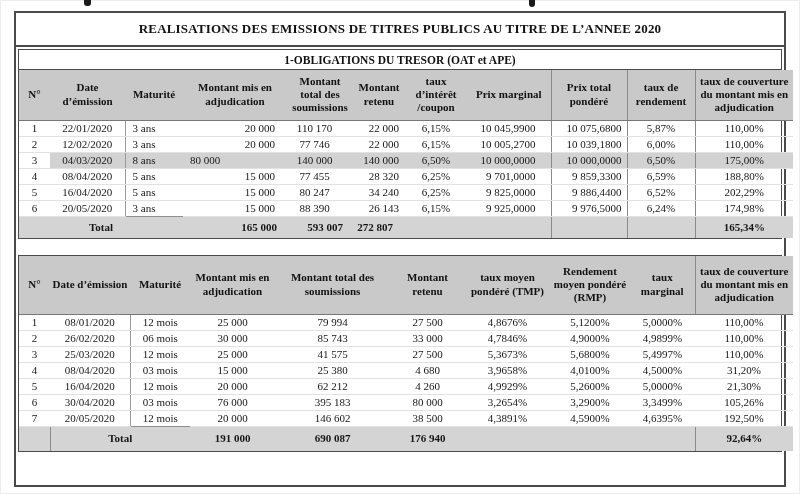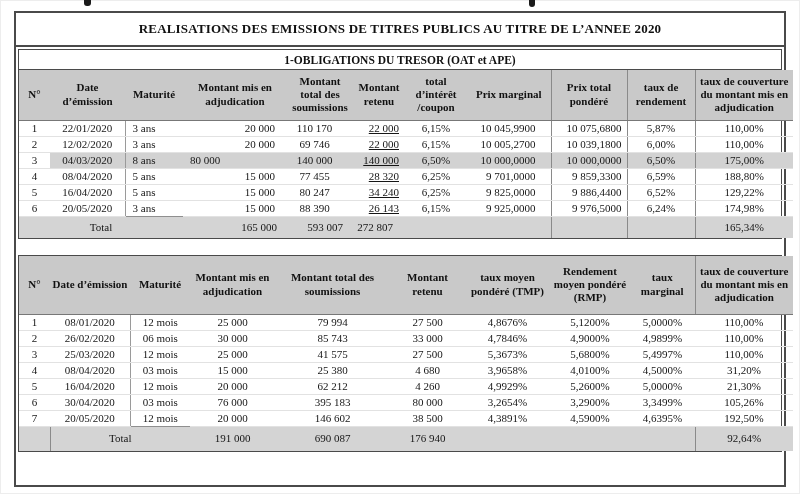--- a/index.html
+++ b/index.html
@@ -21,34 +21,34 @@
   .gap{height:14px;}
   .section-title{height:20px;line-height:20px;text-align:center;font-weight:bold;font-size:11.5px;border-bottom:1px solid var(--border-dark);color:#111;}
   table{border-collapse:collapse;table-layout:fixed;width:100%;}
   th{background:var(--header-bg);font-weight:bold;font-size:11px;line-height:1.22;text-align:center;vertical-align:middle;padding:2px 2px;border-bottom:1px solid #777;color:#111;}
   #t1 thead tr{height:50px;}
   #t2 thead tr{height:58px;}
   td{font-size:11px;height:16px;line-height:15px;padding:0 4px;vertical-align:middle;border-bottom:1px solid var(--row-line);color:#161616;}
   tr.data-row:last-of-type td{border-bottom:none;}
   tr.hl td{background:var(--highlight-bg);}
   tr.hl td.no-hl{background:#fff;}
-  tr.total td{background:var(--total-bg);font-weight:normal;border-top:1px solid #777;border-bottom:none;height:22px;}
+  tr.total td{background:var(--total-bg);font-weight:bold;border-top:1px solid #777;border-bottom:none;height:22px;}
   #t2 tr.total td{height:25px;}
   .al-l{text-align:left;padding-left:7px;}
   .al-c{text-align:center;}
   .al-r{text-align:right;padding-right:10px;}
   .bl{border-left:1px solid #8a8a8a;}
   .br{border-right:1px solid #8a8a8a;}
   .mat-border{border-left:1px solid #9a9a9a;font-family:Liberation Serif, serif;}
   .mat-underline{border-bottom:1px solid #8f8f8f;}
   .total-label{text-align:center;}
   
   #t1 td:nth-child(4).al-r{padding-right:12px;}
   #t1 td:nth-child(5).al-r{padding-right:15px;text-align:center;}
-  #t1 td:nth-child(6).al-r{padding-right:6px;text-decoration:underline;}
+  #t1 td:nth-child(6).al-r{padding-right:6px;}
   #t1 td:nth-child(8).al-r{padding-right:15px;}
   #t1 td:nth-child(9).al-r{padding-right:5px;}
 </style>
 </head>
 <body>
 
 <div class="page">
   <div class="crop-mark crop-mark-1"></div>
   <div class="crop-mark crop-mark-2"></div>
 
@@ -72,21 +72,21 @@
             <col style="width:98px">
         </colgroup>
         <thead>
             <tr id="t1-head">
               <th>N°</th>
               <th>Date d’émission</th>
               <th>Maturité</th>
               <th>Montant mis en adjudication</th>
               <th>Montant total des soumissions</th>
               <th>Montant retenu</th>
-              <th>total d’intérêt /coupon</th>
+              <th>taux d’intérêt /coupon</th>
               <th>Prix marginal</th>
               <th class="bl">Prix total pondéré</th>
               <th class="bl">taux de rendement</th>
               <th class="bl">taux de couverture du montant mis en adjudication</th>
             </tr>
           </thead>
         <tbody id="t1-body">
             <tr class="data-row">
               <td class="al-c">1</td>
               <td class="al-c">22/01/2020</td>
@@ -98,21 +98,21 @@
               <td class="al-r">10 045,9900</td>
               <td class="al-r bl">10 075,6800</td>
               <td class="al-c bl">5,87%</td>
               <td class="al-c bl">110,00%</td>
             </tr>
             <tr class="data-row">
               <td class="al-c">2</td>
               <td class="al-c">12/02/2020</td>
               <td class="al-l mat-border">3 ans</td>
               <td class="al-r">20 000</td>
-              <td class="al-r">69 746</td>
+              <td class="al-r">77 746</td>
               <td class="al-r">22 000</td>
               <td class="al-c">6,15%</td>
               <td class="al-r">10 005,2700</td>
               <td class="al-r bl">10 039,1800</td>
               <td class="al-c bl">6,00%</td>
               <td class="al-c bl">110,00%</td>
             </tr>
             <tr class="data-row hl">
               <td class="al-c no-hl">3</td>
               <td class="al-c">04/03/2020</td>
@@ -143,21 +143,21 @@
               <td class="al-c">5</td>
               <td class="al-c">16/04/2020</td>
               <td class="al-l mat-border">5 ans</td>
               <td class="al-r">15 000</td>
               <td class="al-r">80 247</td>
               <td class="al-r">34 240</td>
               <td class="al-c">6,25%</td>
               <td class="al-r">9 825,0000</td>
               <td class="al-r bl">9 886,4400</td>
               <td class="al-c bl">6,52%</td>
-              <td class="al-c bl">129,22%</td>
+              <td class="al-c bl">202,29%</td>
             </tr>
             <tr class="data-row">
               <td class="al-c">6</td>
               <td class="al-c">20/05/2020</td>
               <td class="al-l mat-border mat-underline">3 ans</td>
               <td class="al-r">15 000</td>
               <td class="al-r">88 390</td>
               <td class="al-r">26 143</td>
               <td class="al-c">6,15%</td>
               <td class="al-r">9 925,0000</td>

